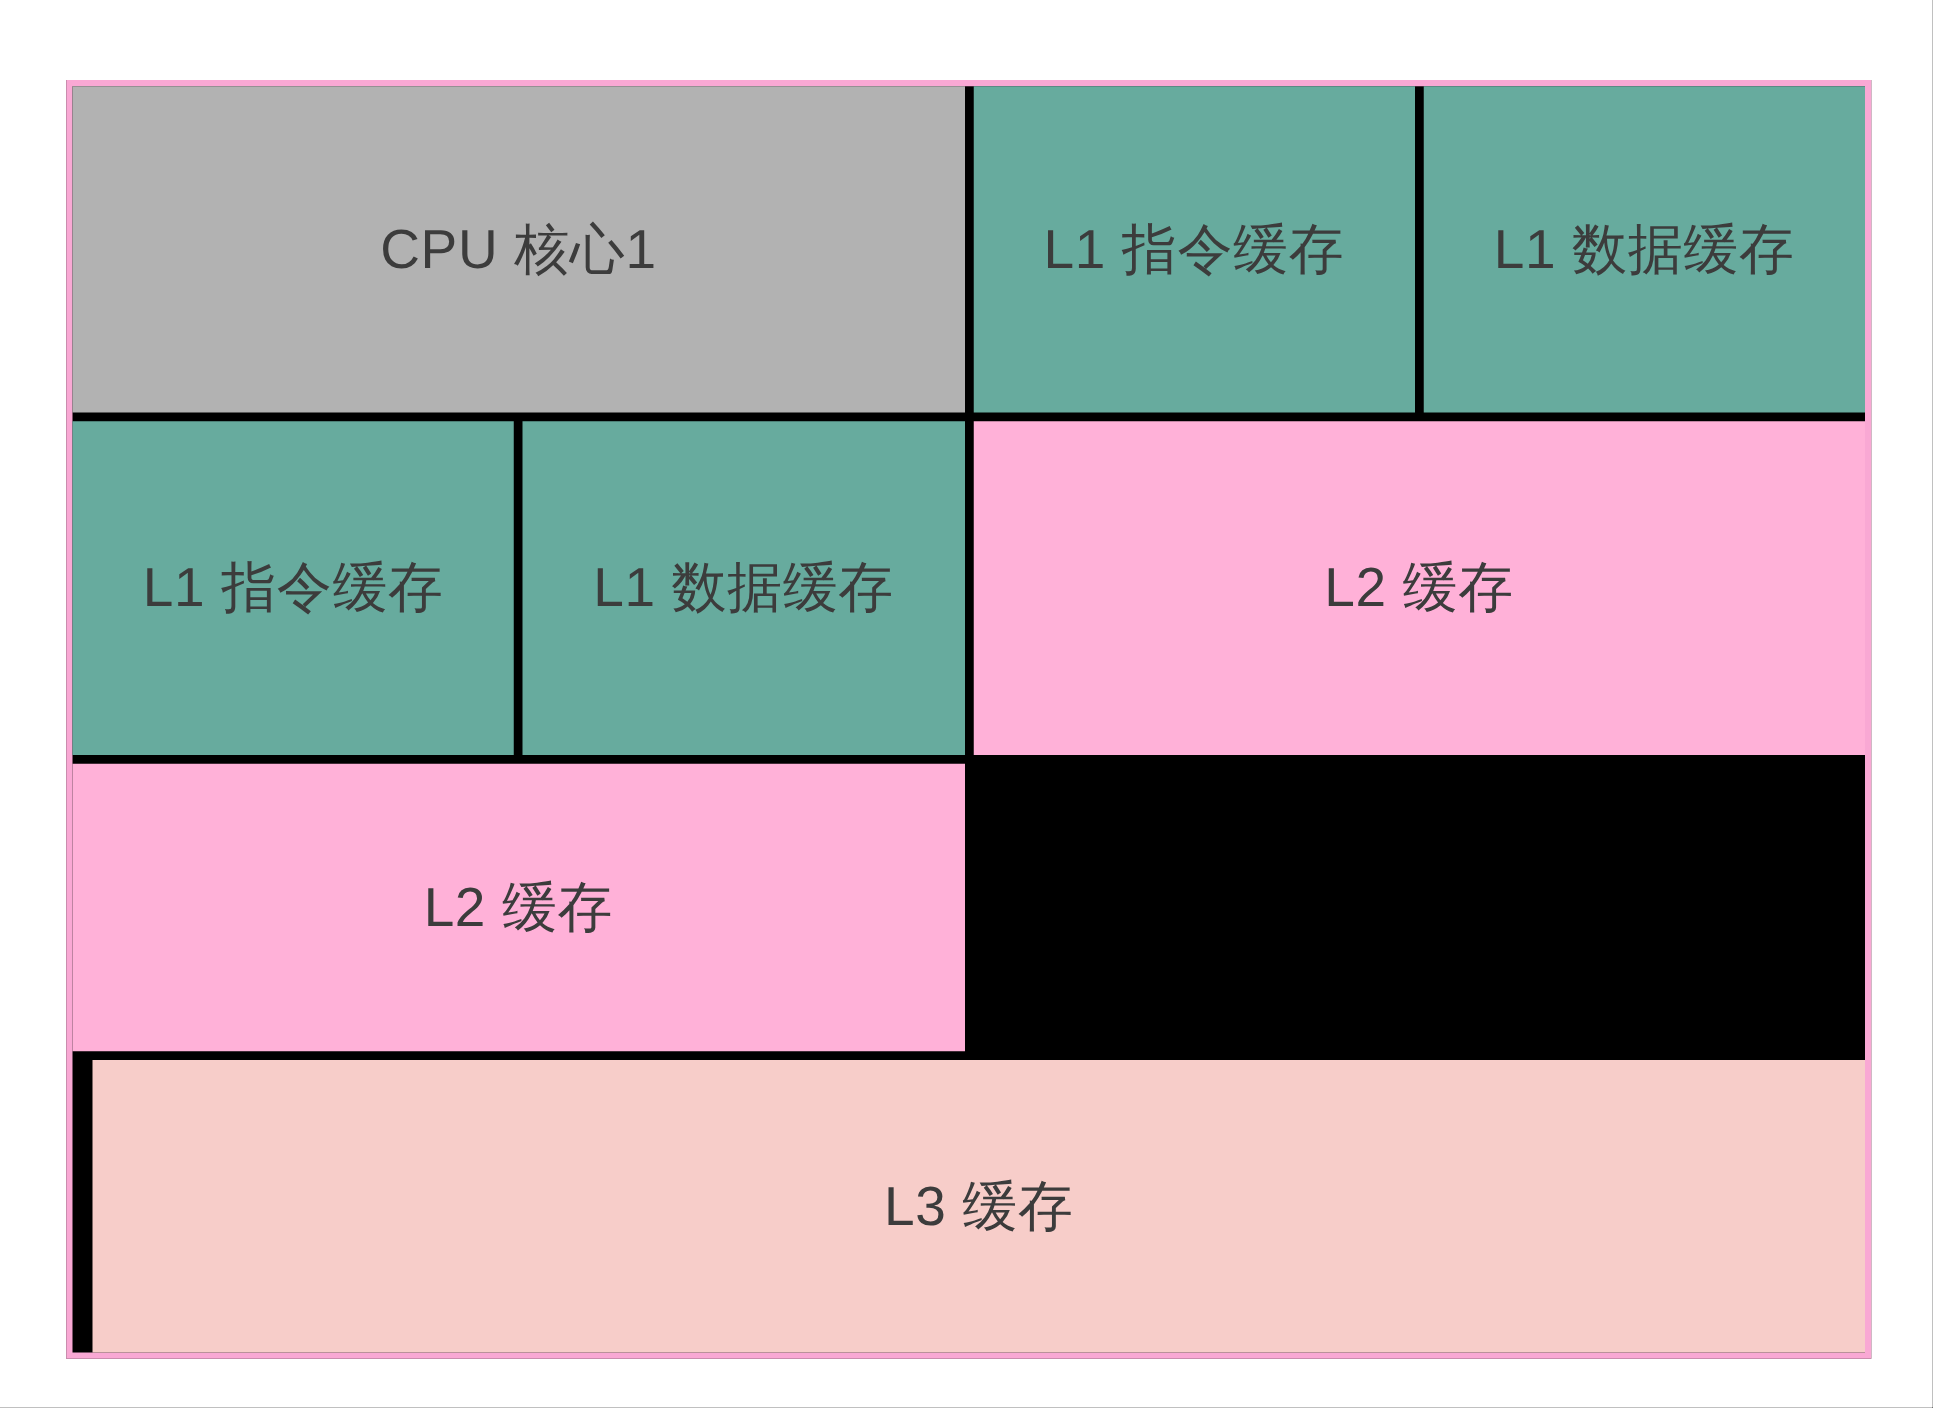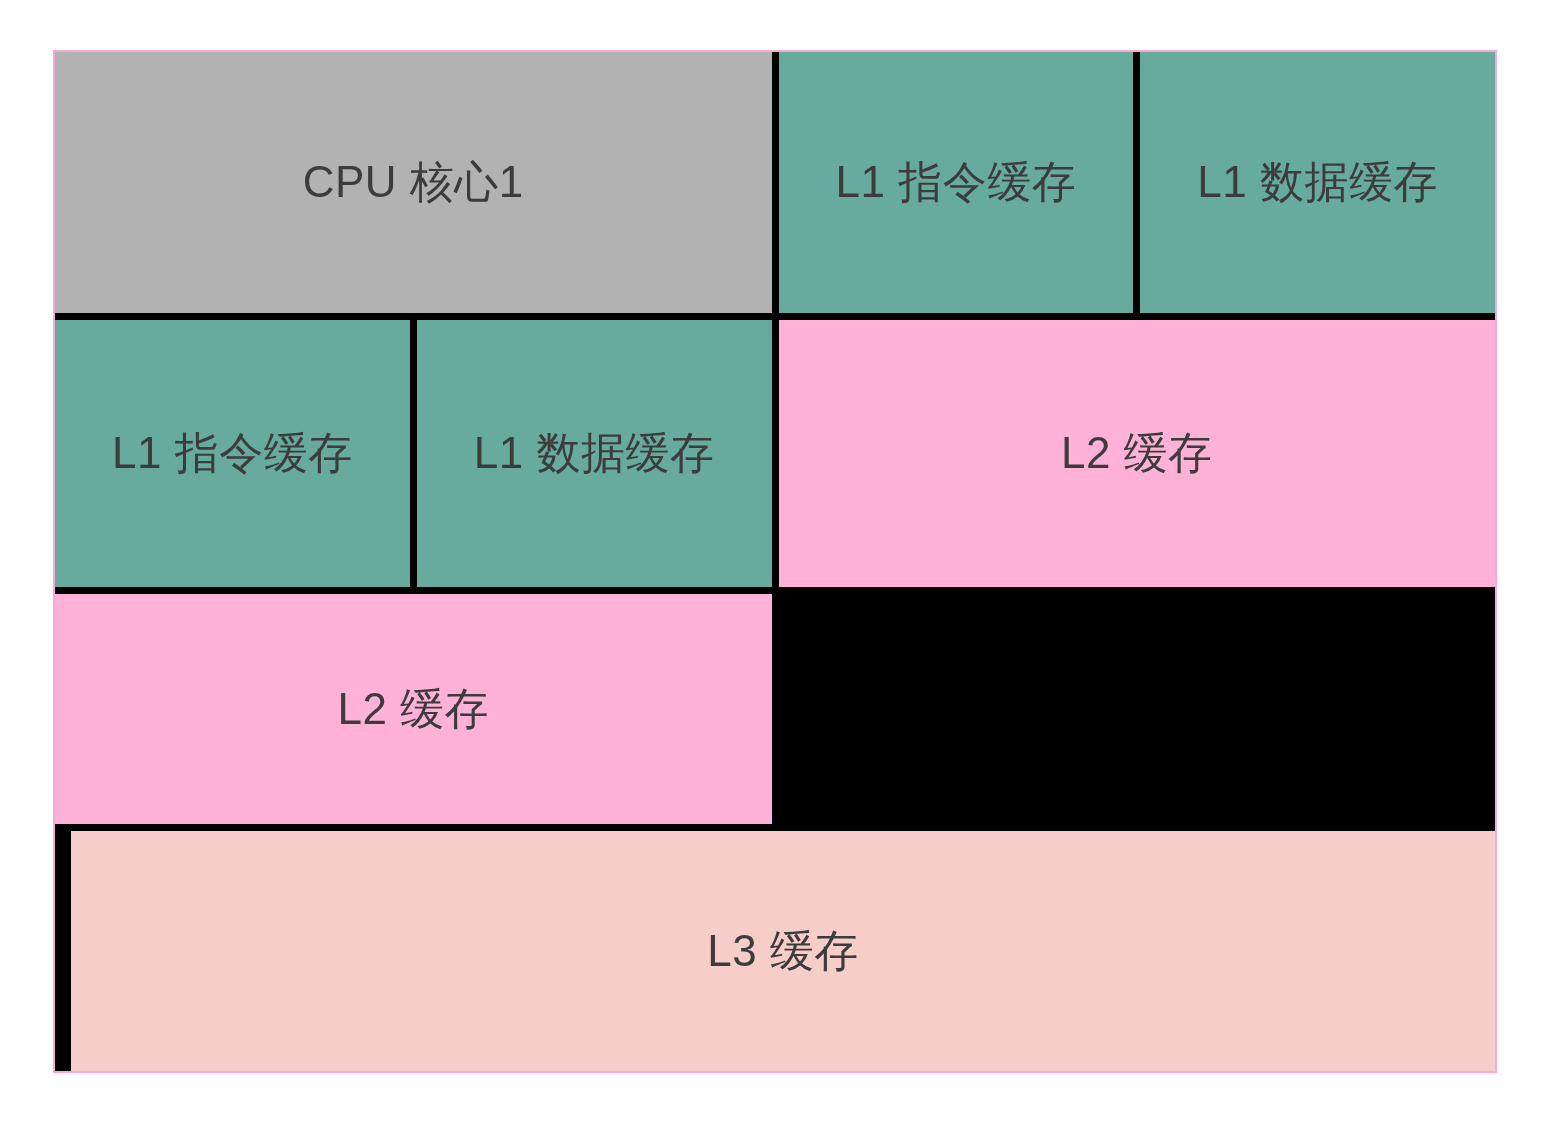--- a/index.html
+++ b/index.html
@@ -9,26 +9,26 @@
   }
   body {
     width: 1546px;
     height: 1126px;
     position: relative;
     font-family: "Liberation Sans", "DejaVu Sans", sans-serif;
   }
   .diagram {
     position: absolute;
     left: 53px;
-    top: 50px;
+    top: 64px;
     width: 1444px;
     height: 1023px;
     box-sizing: border-box;
     background: #000000;
-    border: 2px solid #f9a8d4;
+    border: 5px solid #f9a8d4;
     display: grid;
     grid-template-columns: repeat(4, 1fr);
     grid-template-rows: 261px 267px 230px 1fr;
     gap: 7px;
   }
   .cell {
     display: flex;
     align-items: center;
     justify-content: center;
     overflow: hidden;

